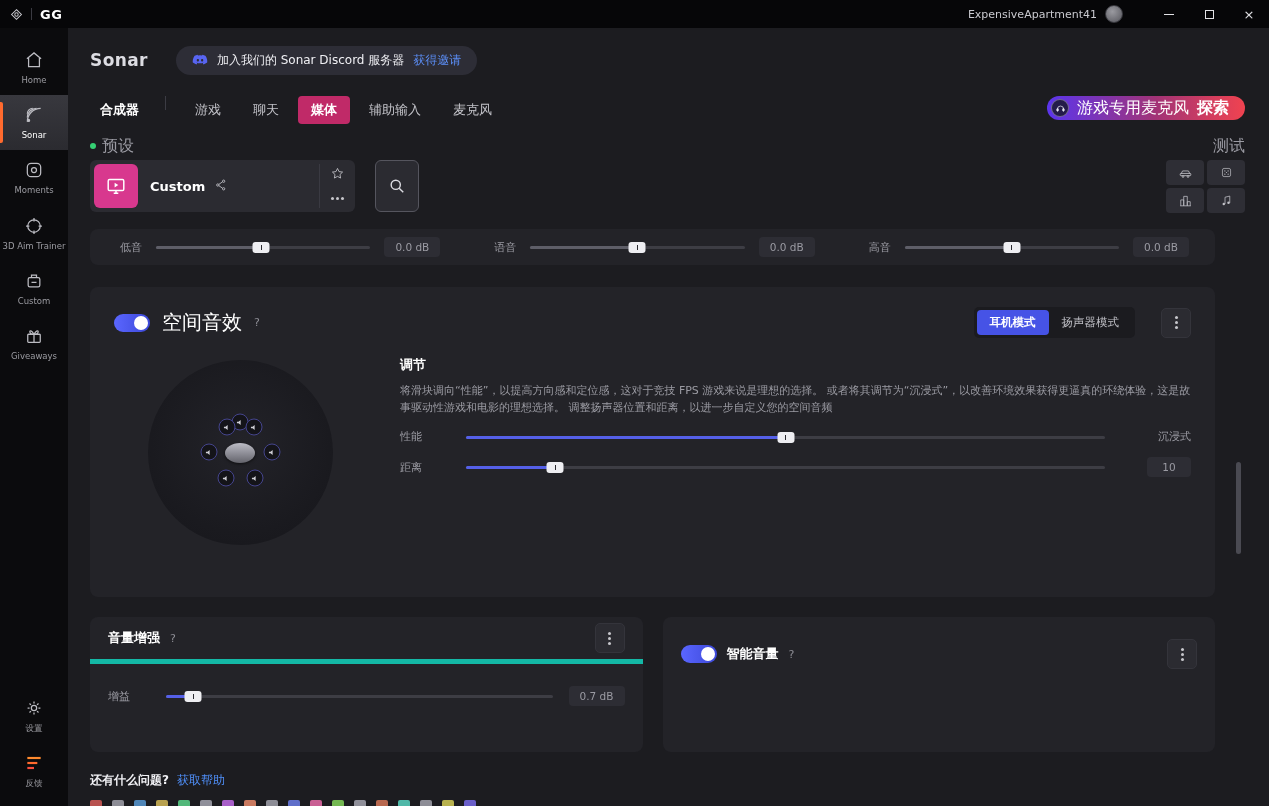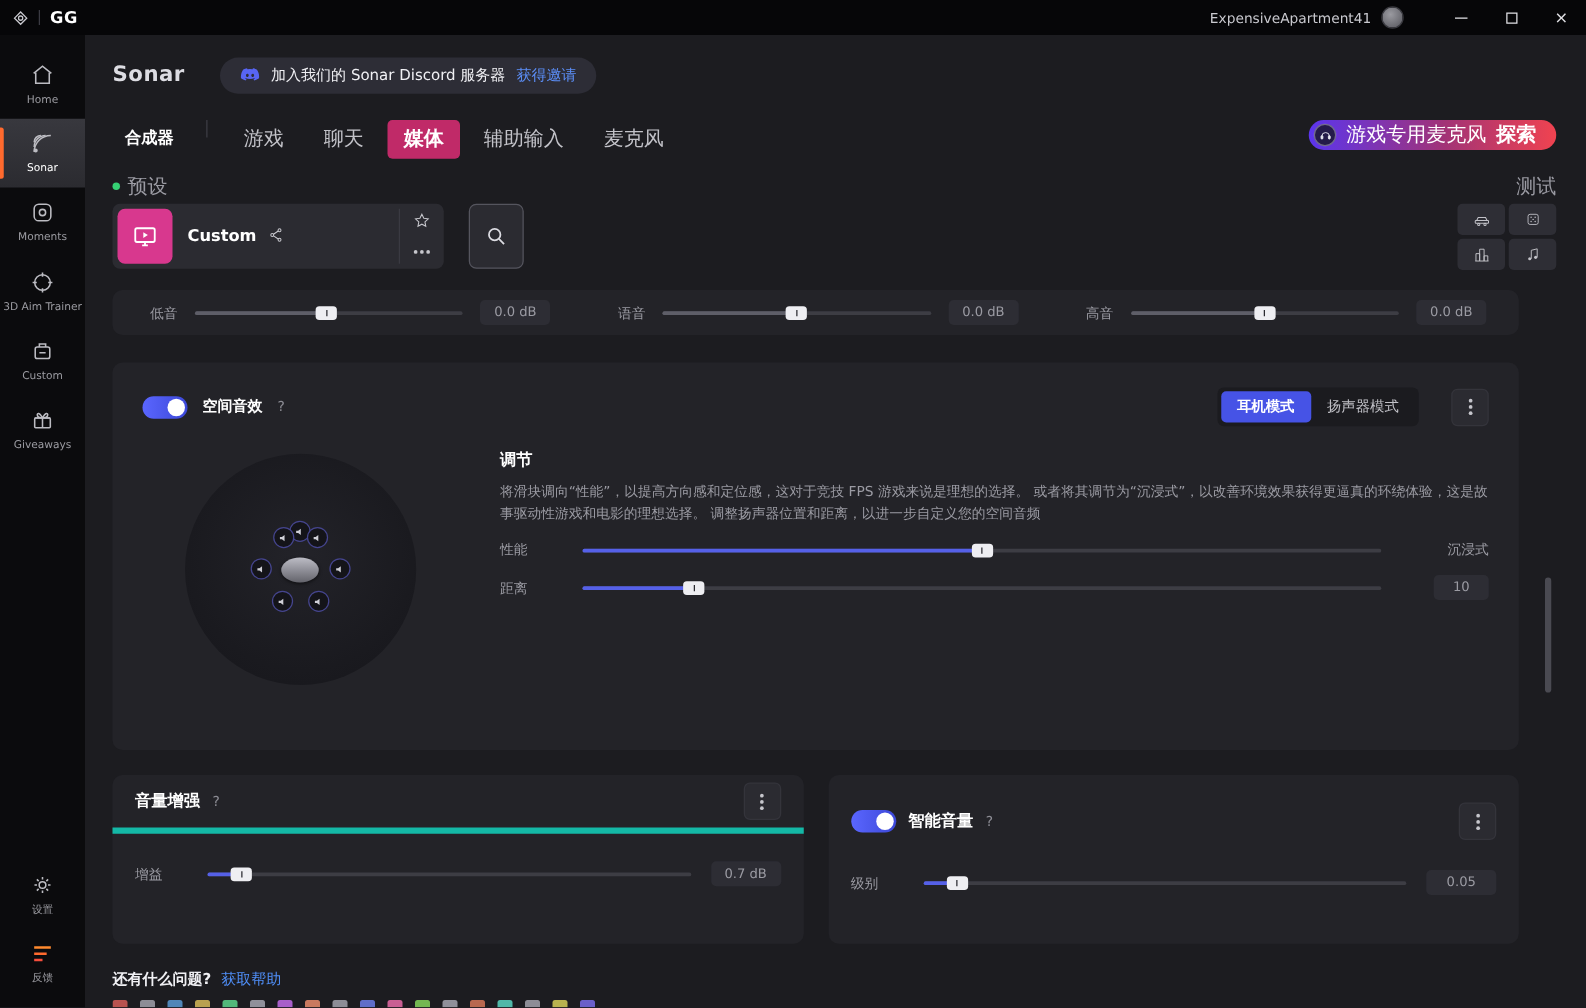--- a/index.html
+++ b/index.html
@@ -40,21 +40,21 @@
 .header{display:flex;align-items:center;gap:28px;margin-top:16px;height:32px}
 .page-title{font-size:17px;font-weight:bold;color:#dcdce2;letter-spacing:.4px}
 .discord-pill{display:flex;align-items:center;gap:9px;background:#2d2d36;border-radius:16px;
   padding:6px 16px;font-size:12px;color:#f0f0f4;cursor:pointer}
 .discord-pill svg{width:16px;height:13px}
 .discord-cta{color:#5b8df5}
 
 .tabbar{display:flex;align-items:flex-start;margin-top:20px}
 .tab-mixer{font-size:13px;font-weight:bold;color:#fff;padding:5px 10px;cursor:pointer}
 .tab-sep{width:1px;height:14px;background:#3c3c44;margin:0 16px}
-.tab{font-size:16px;color:#c2c2c8;padding:5px 13px;border-radius:4px;margin-right:6px;cursor:pointer}
+.tab{font-size:13px;color:#c2c2c8;padding:5px 13px;border-radius:4px;margin-right:6px;cursor:pointer}
 .tab.active{background:#c02a68;color:#fff;font-weight:bold}
 .promo{margin-left:auto;display:flex;align-items:center;gap:8px;height:24px;border-radius:12px;
   padding:0 16px 0 4px;background:linear-gradient(90deg,#5b35ee 0%,#a23376 55%,#f04350 100%);
   font-size:16px;color:#fff;cursor:pointer}
 .promo-icon{width:18px;height:18px;border-radius:50%;background:#241b4a;display:flex;
   align-items:center;justify-content:center;border:1px solid rgba(255,255,255,.35)}
 .promo-icon svg{width:11px;height:11px;stroke:#e8e8f2;fill:#e8e8f2;stroke-width:1.2}
 .promo-cta{font-weight:bold}
 
 
@@ -105,21 +105,21 @@
   align-items:center;padding:0 26px;gap:50px}
 .eq-band{flex:1;display:flex;align-items:center;gap:14px}
 .eq-label{font-size:11px;color:#9b9ba3;min-width:26px;text-align:right;flex-shrink:0}
 
 
 .spatial{margin-top:22px;background:#232328;border-radius:8px;padding:20px 24px;height:310px}
 .sp-header{display:flex;align-items:center;gap:12px}
 .toggle{width:36px;height:18px;border-radius:9px;position:relative;cursor:pointer;
   background:linear-gradient(90deg,#5a66ff,#3c48d8)}
 .toggle::after{content:"";position:absolute;right:2px;top:2px;width:14px;height:14px;border-radius:50%;background:#fff}
-.sp-title{font-size:12px;font-weight:bold;color:#fff}
+.sp-title{font-size:20px;font-weight:normal;color:#fff}
 .help{color:#8d8d95;font-size:11px;cursor:pointer}
 .mode-group{margin-left:auto;background:#1b1b1f;border-radius:5px;padding:3px;display:flex}
 .mode-btn{font-size:11.5px;padding:5px 13px;border-radius:4px;color:#c2c2c8;cursor:pointer}
 .mode-btn.active{background:#4653e6;color:#fff;font-weight:bold}
 .kebab{width:30px;height:30px;background:#2b2b31;border-radius:5px;display:flex;align-items:center;
   justify-content:center;margin-left:14px;cursor:pointer;border:1px solid #34343b}
 .kdots{width:3px;height:3px;border-radius:50%;background:#c6c6cc;box-shadow:0 -5px 0 #c6c6cc,0 5px 0 #c6c6cc}
 
 .sp-body{display:flex;margin-top:18px}
 .stage-wrap{width:252px;display:flex;justify-content:center;padding-top:4px}
@@ -495,29 +495,20 @@
         </div>
       </div>
       <div class="panel tall">
         <div class="panel-header">
           <div class="toggle"></div>
           <span class="panel-title">智能音量</span>
           <span class="help">?</span>
           <div class="kebab">
               <span class="kdots"></span>
             </div>
-        </div>
-        <div class="panel-body">
-          <span class="body-label">级别</span>
-          <div class="slider blue" style="--p: 7%;">
-            <div class="track"></div>
-              <div class="fill"></div>
-              <div class="handle"></div>
-          </div>
-          <span class="badge">0.05</span>
         </div>
       </div>
     </div>
 
     <div class="foot">
       <span class="foot-q">还有什么问题?</span>
       <span class="foot-link">获取帮助</span>
     </div>
 
     <div class="cutoff">

